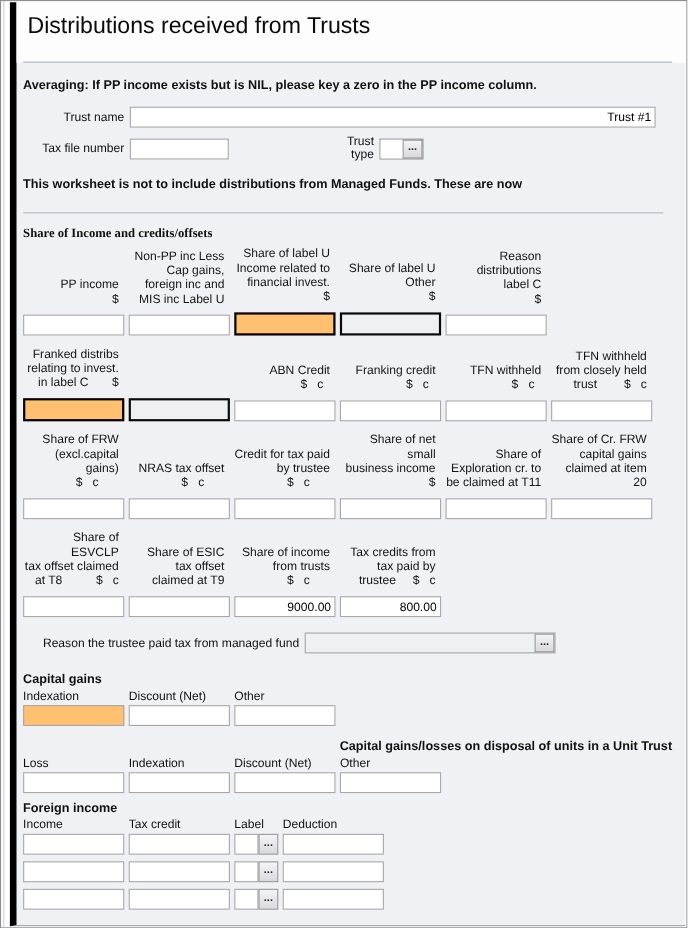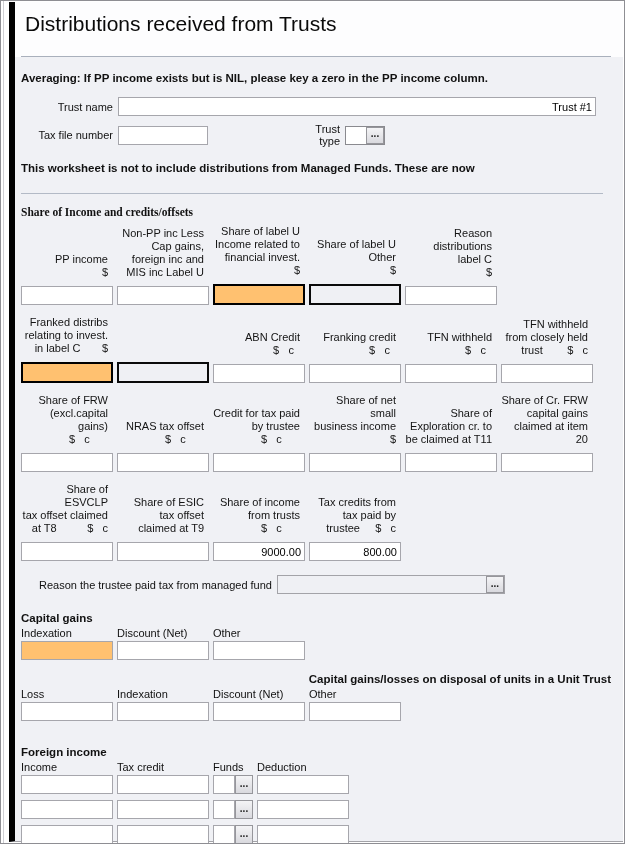--- a/index.html
+++ b/index.html
@@ -259,25 +259,25 @@
         <span class="w96">Discount (Net)</span>
         <span class="w96">Other</span>
       </div>
       <div class="inline-inputs">
         <input class="fi f-normal" value="" style="">
         <input class="fi f-normal" value="" style="">
         <input class="fi f-normal" value="" style="">
         <input class="fi f-normal" value="" style="">
       </div>
 
-      <h3 style="margin-top:25px;">Foreign income</h3>
+      <h3 style="margin-top:8px;">Foreign income</h3>
       <div class="col-labels">
         <span class="w96">Income</span>
         <span class="w96">Tax credit</span>
-        <span class="w44">Funds</span>
+        <span class="w44">Label</span>
         <span class="w96">Deduction</span>
       </div>
       <div class="fi-rows">
         <div class="fi-row">
           <input class="fi" value="" style="">
           <input class="fi" value="" style="">
           <span class="mini-combo">
             <input value="" style="">
             <button class="dots">...</button>
           </span>

